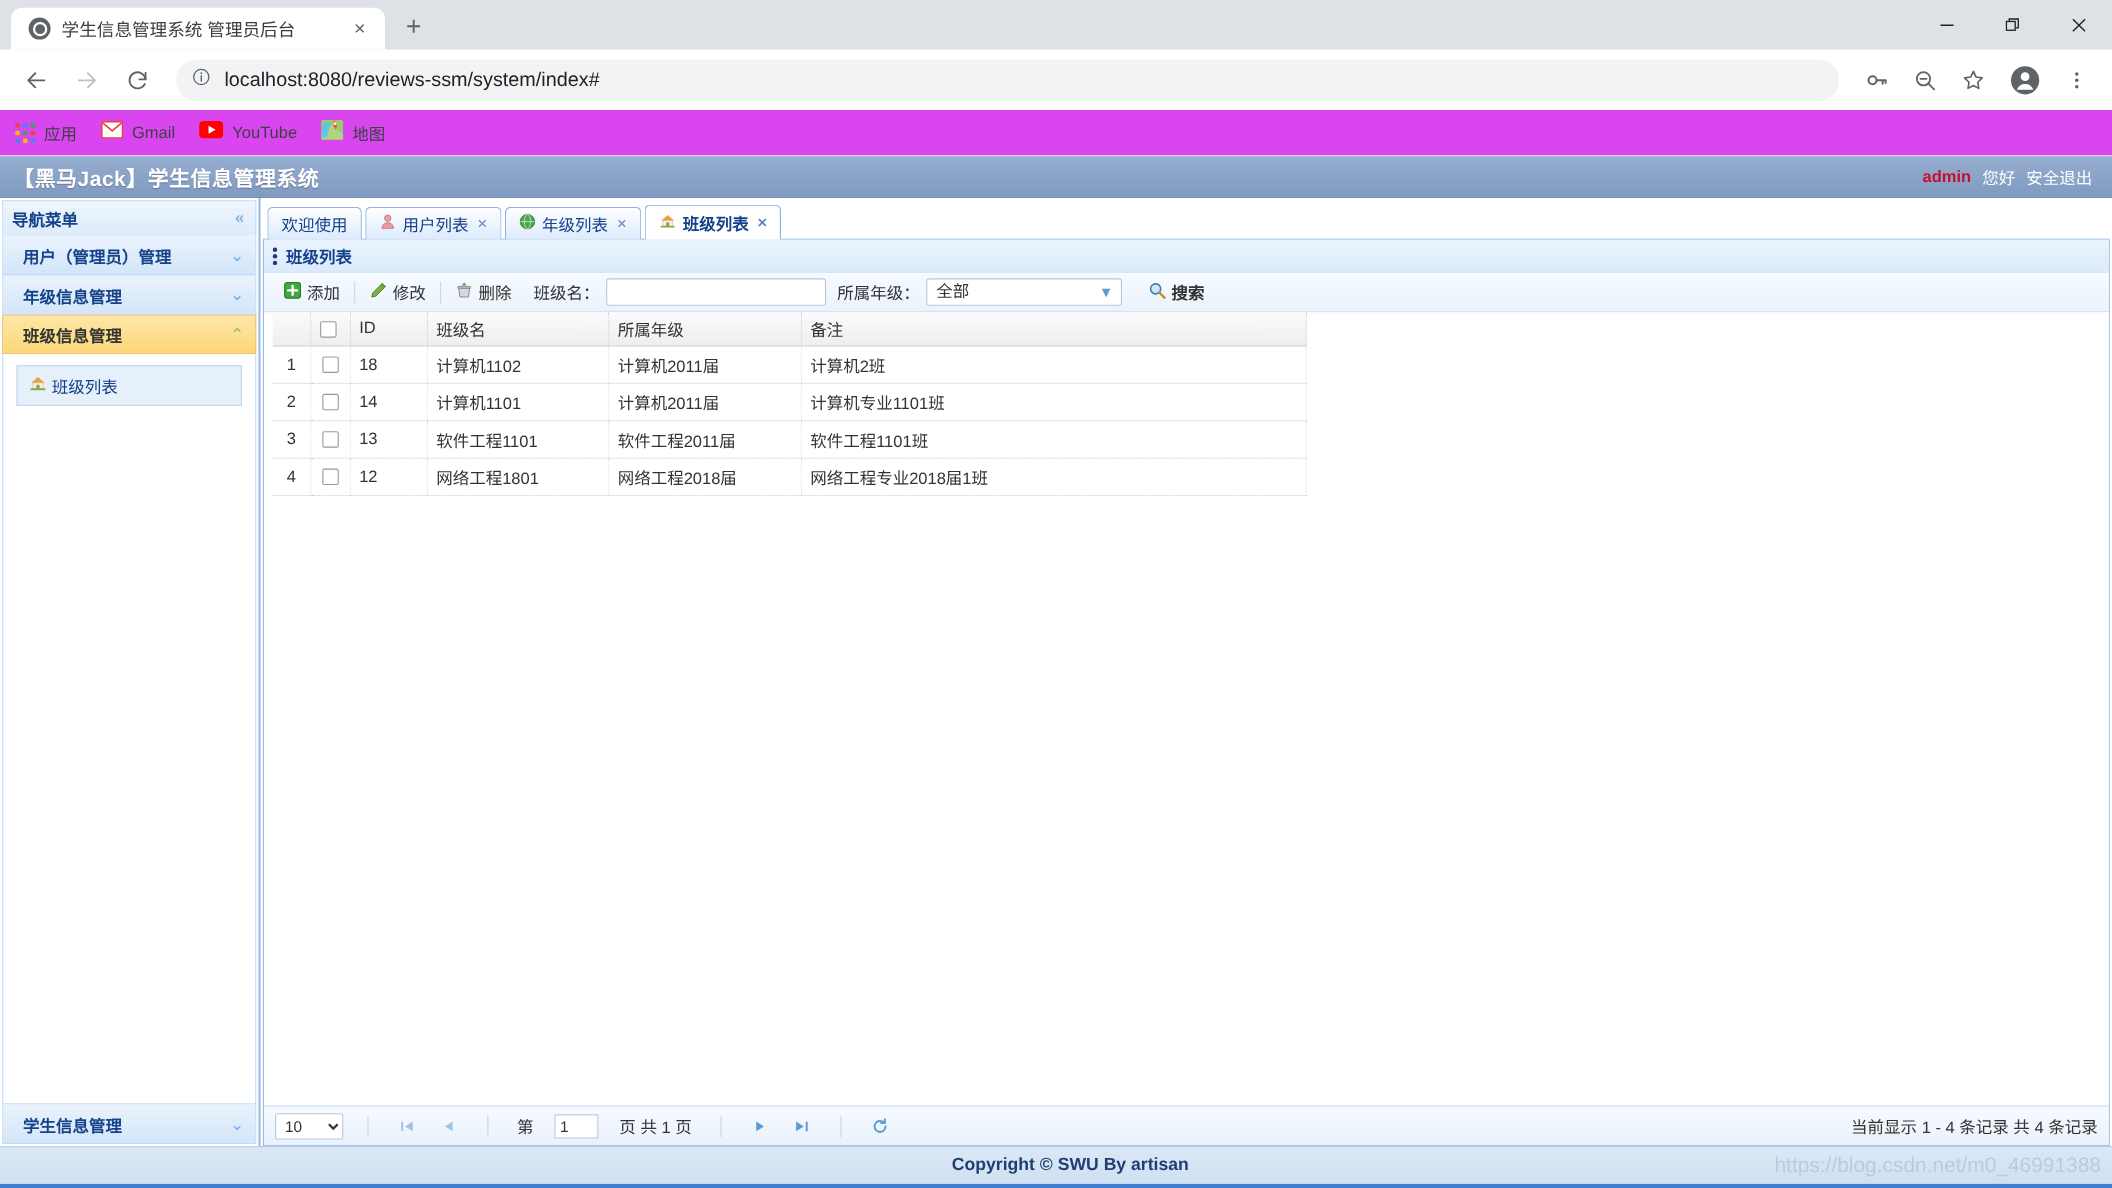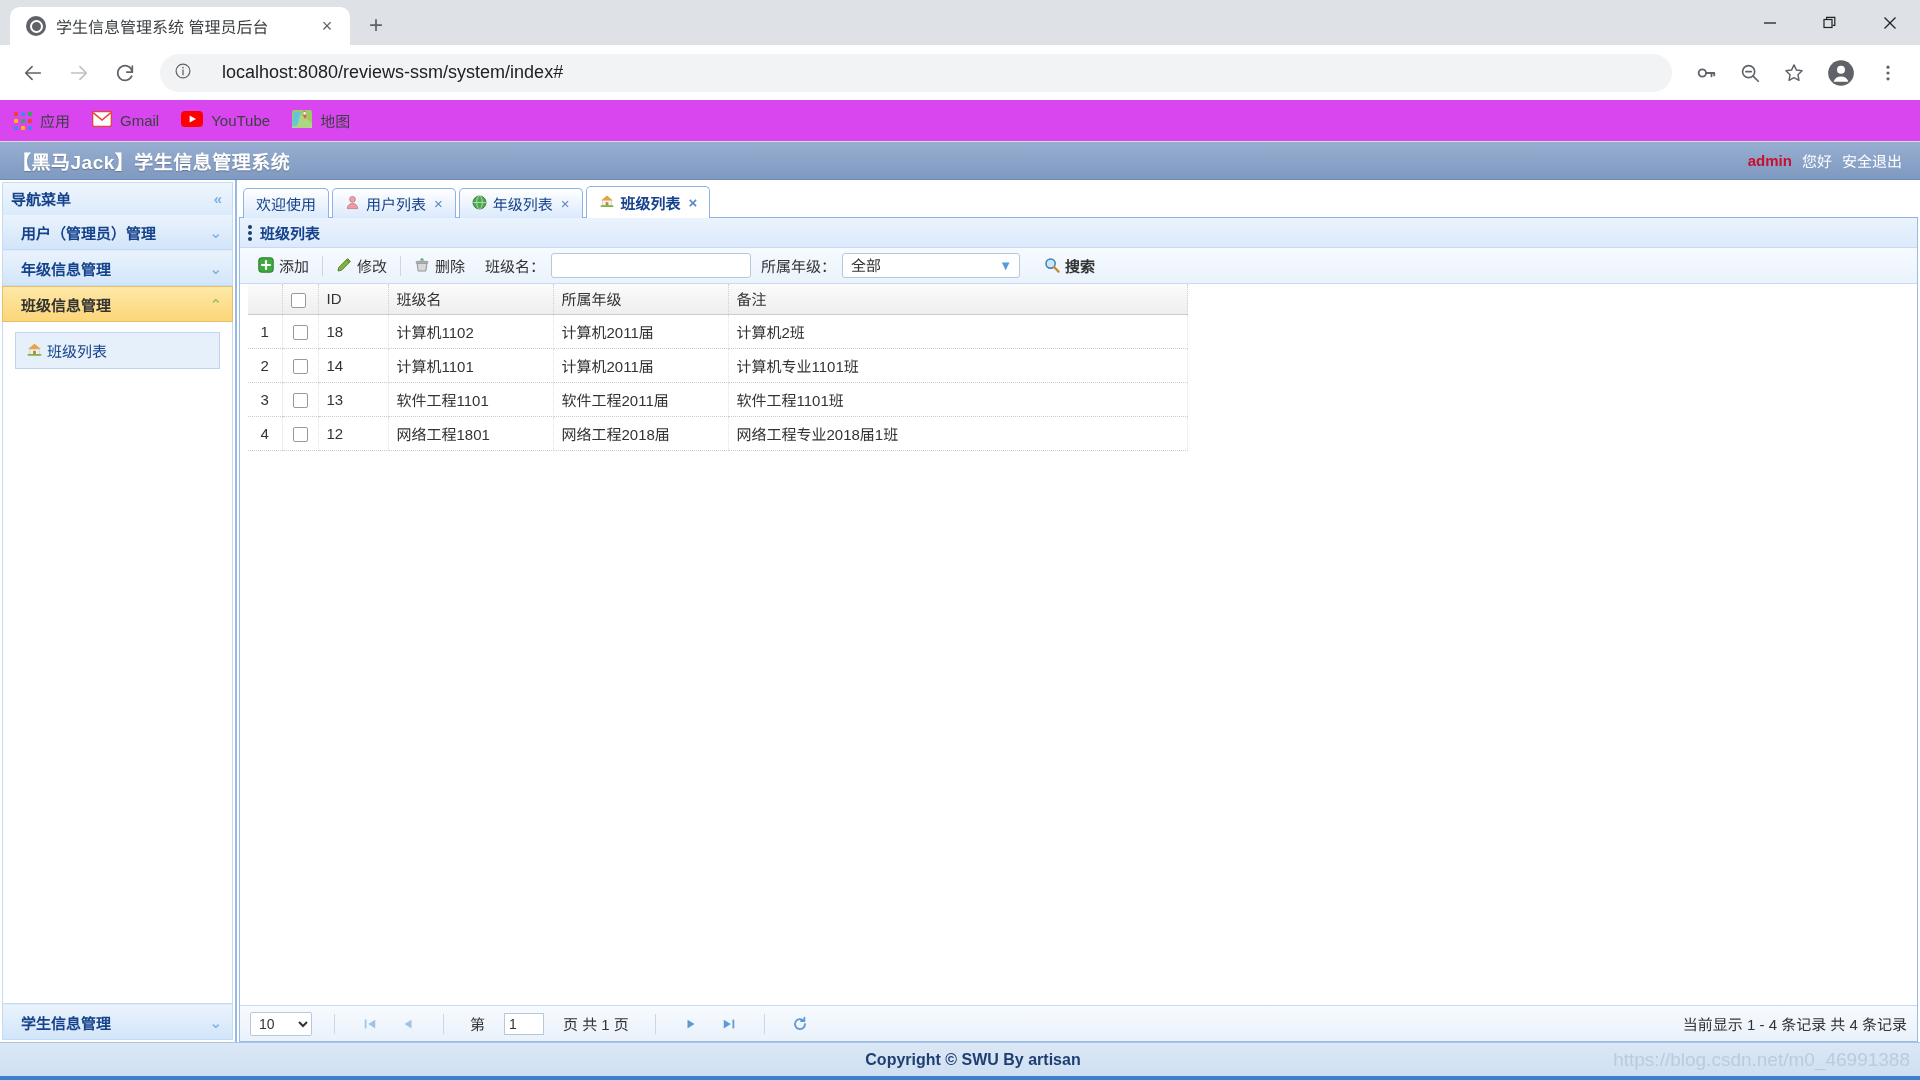--- a/index.html
+++ b/index.html
@@ -67,21 +67,21 @@
     color: #5f6368; cursor: pointer; flex: none;
   }
   .navbtn.disabled { color: #bdc1c6; }
   .omnibox {
     flex: 1; height: 38px; background: #f1f3f4; border-radius: 20px;
     display: flex; align-items: center; padding: 0 14px; margin: 0 10px;
     gap: 12px; min-width: 0;
   }
   .omnibox-url {
     font-size: 18px; color: #202124; white-space: nowrap;
-    overflow: hidden; text-overflow: ellipsis; margin-left: 18px;
+    overflow: hidden; text-overflow: ellipsis;
   }
   .omni-actions { display: flex; align-items: center; gap: 4px; }
   .omni-icon {
     width: 40px; height: 38px; display: flex; align-items: center;
     justify-content: center; color: #5f6368; cursor: pointer;
   }
   .avatar-btn { width: 46px; height: 46px; display: flex; align-items: center; justify-content: center; cursor: pointer; }
   .menu-btn { width: 40px; height: 46px; display: flex; align-items: center; justify-content: center; color: #5f6368; cursor: pointer; }
 
   .bookmarks {

